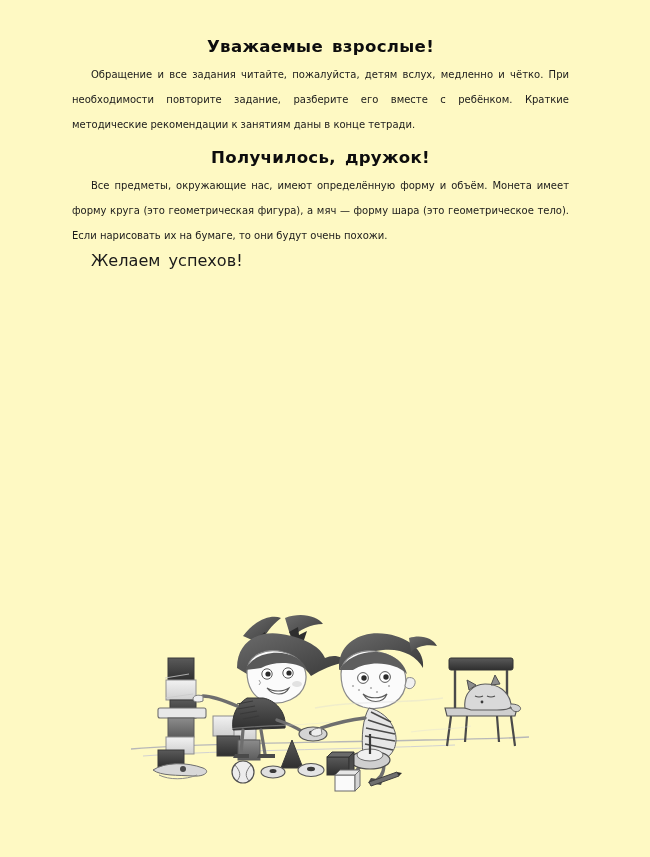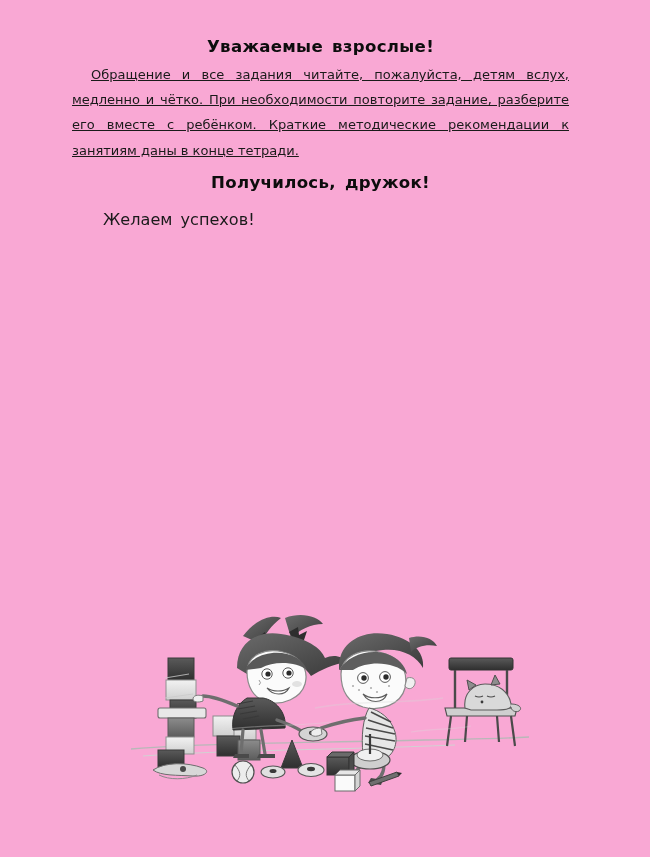--- a/index.html
+++ b/index.html
@@ -16,21 +16,21 @@
     color: #161616;
     -webkit-font-smoothing: antialiased;
   }
 
   .page {
     position: absolute;
     left: 0;
     top: 0;
     width: 650px;
     height: 857px;
-    background: #f9a8d4;
+    background: #fef9c3;
   }
 
   .content {
     position: absolute;
     left: 72px;
     top: 34px;
     width: 497px;
   }
 
   .heading {
@@ -43,39 +43,38 @@
     margin: 0 0 3px 0;
     color: #0d0d0d;
   }
   .heading-2 {
     margin-top: 7px;
   }
 
   .para {
     text-align: justify;
     text-justify: inter-word;
-    font-size: 13px;
+    font-size: 10px;
     line-height: 25.2px;
     margin: 0;
     text-indent: 19px;
     color: #1a1a1a;
     hyphens: manual;
-    text-decoration: underline;
   }
   .para + .para {
     margin-top: 0px;
   }
 
   .closing {
     text-align: left;
     font-size: 16.1px;
     line-height: 25.2px;
     text-indent: 19px;
     word-spacing: 3px;
-    margin: 12px;
+    margin: 0;
     color: #1a1a1a;
   }
 
   
   .illustration {
     position: absolute;
     left: 125px;
     top: 612px;
     width: 410px;
     height: 185px;
@@ -92,20 +91,21 @@
 <div class="page">
 
   <div class="content">
 
     <h1 class="heading">Уважаемые взрослые!</h1>
 
     <p class="para">Обращение и все задания читайте, пожалуйста, детям вслух, медленно и чётко. При необходимости повторите задание, разберите его вместе с ребёнком. Краткие методические рекомендации к занятиям даны в конце тетради.</p>
 
     <h1 class="heading heading-2">Получилось, дружок!</h1>
 
+    <p class="para">Все предметы, окружающие нас, имеют определённую форму и объём. Монета имеет форму круга (это геометрическая фигура), а мяч — форму шара (это геометрическое тело). Если нарисовать их на бумаге, то они будут очень похожи.</p>
 
 
 
     <p class="closing">Желаем успехов!</p>
 
   </div>
 
   <div class="illustration">
     <svg viewBox="0 0 410 185" xmlns="http://www.w3.org/2000/svg" role="img">
       <defs>

